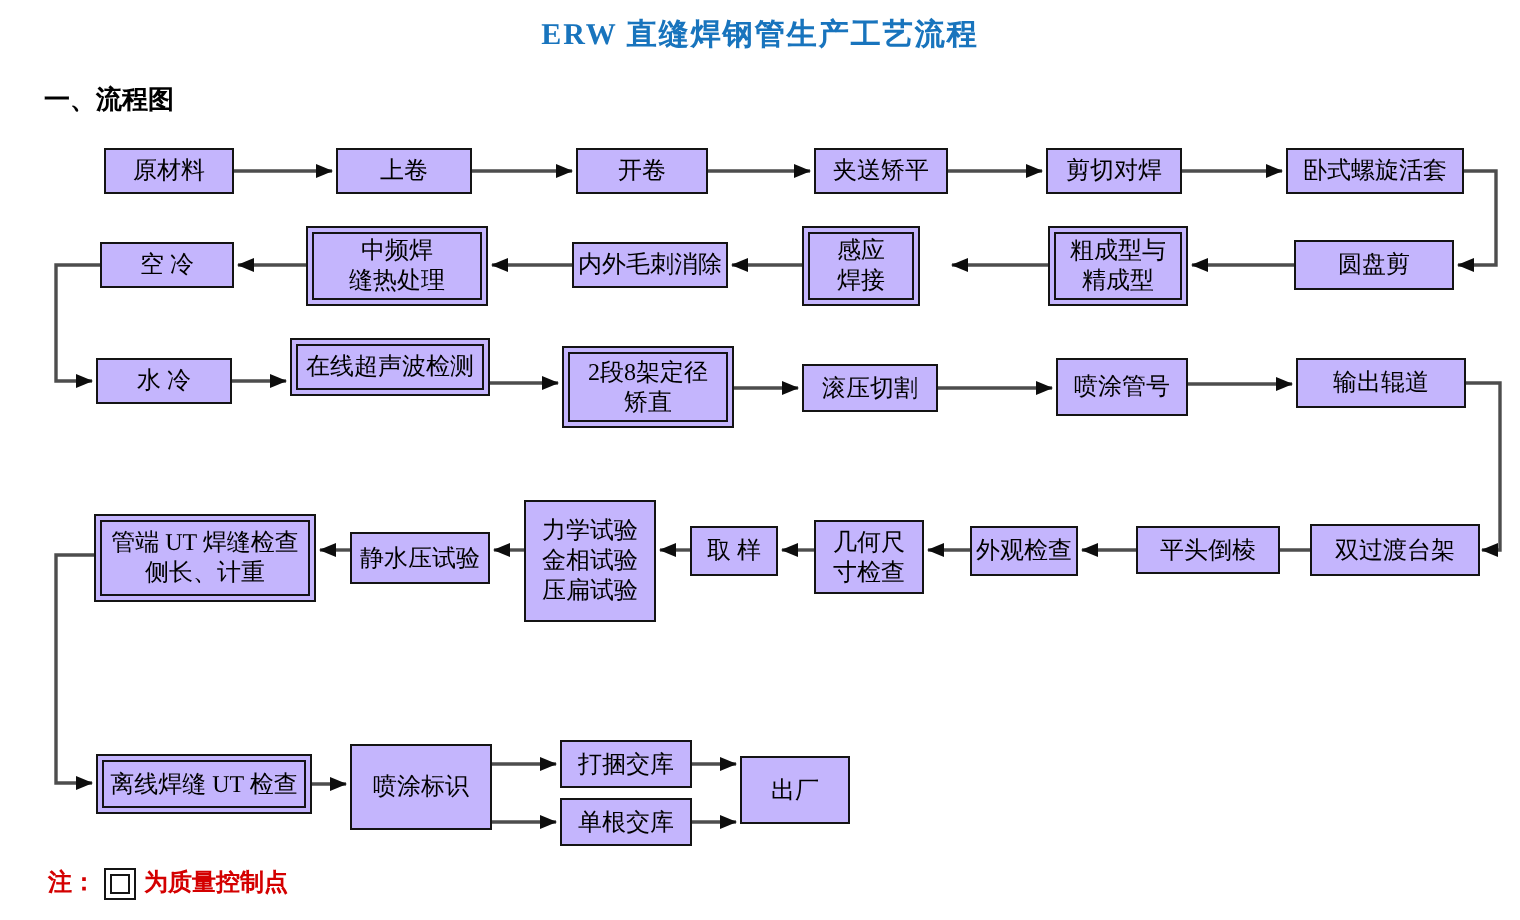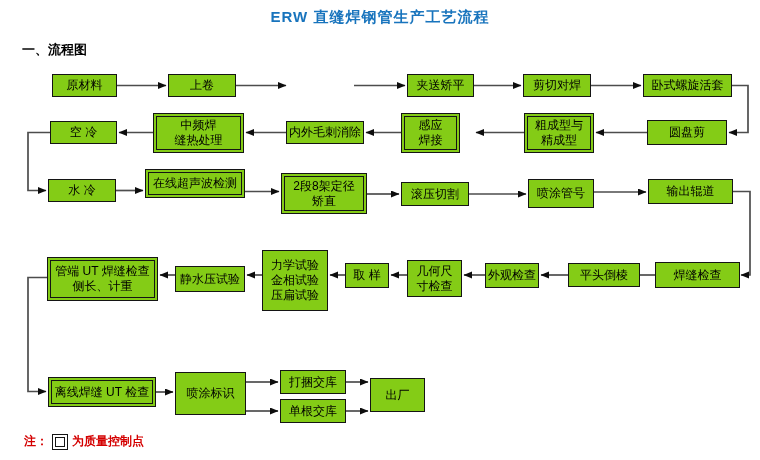--- a/index.html
+++ b/index.html
@@ -1,22 +1,22 @@
 <!DOCTYPE html>
 <html><head>
 <meta charset="utf-8">
 <style>
   html,body{margin:0;padding:0;background:#fff;}
   #canvas{position:relative;width:760px;height:460px;background:#fff;overflow:hidden;
-          font-family:Liberation Sans, sans-serif;}
+          font-family:Liberation Serif, serif;}
   .title{position:absolute;top:8px;left:0;width:760px;text-align:center;
          font-size:15px;font-weight:bold;color:#1874bd;letter-spacing:1px;}
   .heading{position:absolute;top:41px;left:22px;font-size:13px;font-weight:bold;color:#000000;}
   svg.wires{position:absolute;left:0;top:0;width:760px;height:460px;pointer-events:none;}
-  .node{position:absolute;box-sizing:border-box;border:1px solid #141414;background:#84cc16;
+  .node{position:absolute;box-sizing:border-box;border:1px solid #141414;background:#c4b5fd;
         display:flex;align-items:center;justify-content:center;text-align:center;
         font-size:12px;line-height:1.25;color:#000;white-space:pre-line;z-index:2;}
   .qc{outline:1px solid #141414;outline-offset:-4px;}
   .note{position:absolute;left:24px;top:433px;display:flex;align-items:center;gap:4px;
         font-size:12px;font-weight:bold;color:#d40000;}
   .qc-symbol{display:inline-block;width:16px;height:16px;box-sizing:border-box;
              border:1px solid #141414;outline:1px solid #141414;outline-offset:-4px;background:#fff;}
 </style>
 </head>
 <body>
@@ -62,20 +62,21 @@
       <path d="M156 392 L173 392" marker-end="url(#arr)"></path>
       <path d="M246 382 L278 382" marker-end="url(#arr)"></path>
       <path d="M246 411 L278 411" marker-end="url(#arr)"></path>
       <path d="M346 382 L368 382" marker-end="url(#arr)"></path>
       <path d="M346 411 L368 411" marker-end="url(#arr)"></path>
     </g>
   </svg>
 
   <div class="node" style="left:52px;top:74px;width:65px;height:23px">原材料</div>
   <div class="node" style="left:168px;top:74px;width:68px;height:23px">上卷</div>
+  <div class="node" style="left:288px;top:74px;width:66px;height:23px">开卷</div>
   <div class="node" style="left:407px;top:74px;width:67px;height:23px">夹送矫平</div>
   <div class="node" style="left:523px;top:74px;width:68px;height:23px">剪切对焊</div>
   <div class="node" style="left:643px;top:74px;width:89px;height:23px">卧式螺旋活套</div>
 
   <div class="node" style="left:647px;top:120px;width:80px;height:25px">圆盘剪</div>
   <div class="node qc" style="left:524px;top:113px;width:70px;height:40px">粗成型与
 精成型</div>
   <div class="node qc" style="left:401px;top:113px;width:59px;height:40px">感应
 焊接</div>
   <div class="node" style="left:286px;top:121px;width:78px;height:23px">内外毛刺消除</div>
@@ -84,21 +85,21 @@
   <div class="node" style="left:50px;top:121px;width:67px;height:23px">空 冷</div>
 
   <div class="node" style="left:48px;top:179px;width:68px;height:23px">水 冷</div>
   <div class="node qc" style="left:145px;top:169px;width:100px;height:29px">在线超声波检测</div>
   <div class="node qc" style="left:281px;top:173px;width:86px;height:41px">2段8架定径
 矫直</div>
   <div class="node" style="left:401px;top:182px;width:68px;height:24px">滚压切割</div>
   <div class="node" style="left:528px;top:179px;width:66px;height:29px">喷涂管号</div>
   <div class="node" style="left:648px;top:179px;width:85px;height:25px">输出辊道</div>
 
-  <div class="node" style="left:655px;top:262px;width:85px;height:26px">焊缝检查</div>
+  <div class="node" style="left:655px;top:262px;width:85px;height:26px">双过渡台架</div>
   <div class="node" style="left:568px;top:263px;width:72px;height:24px">平头倒棱</div>
   <div class="node" style="left:485px;top:263px;width:54px;height:25px">外观检查</div>
   <div class="node" style="left:407px;top:260px;width:55px;height:37px">几何尺
 寸检查</div>
   <div class="node" style="left:345px;top:263px;width:44px;height:25px">取 样</div>
   <div class="node" style="left:262px;top:250px;width:66px;height:61px">力学试验
 金相试验
 压扁试验</div>
   <div class="node" style="left:175px;top:266px;width:70px;height:26px">静水压试验</div>
   <div class="node qc" style="left:47px;top:257px;width:111px;height:44px">管端 UT 焊缝检查

